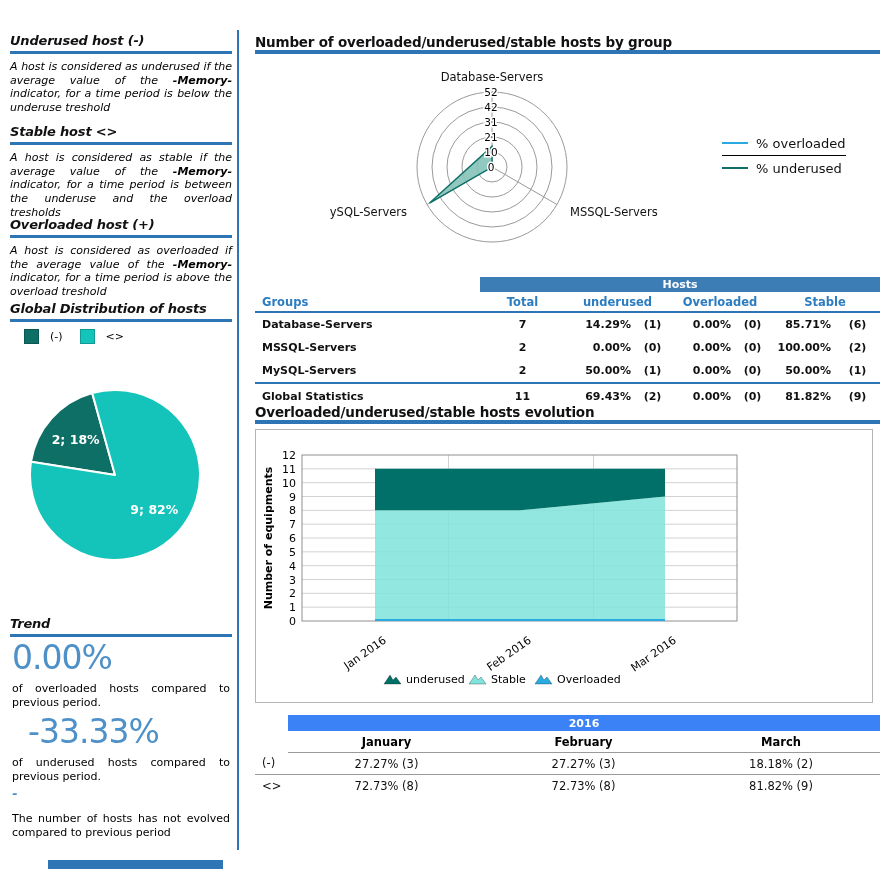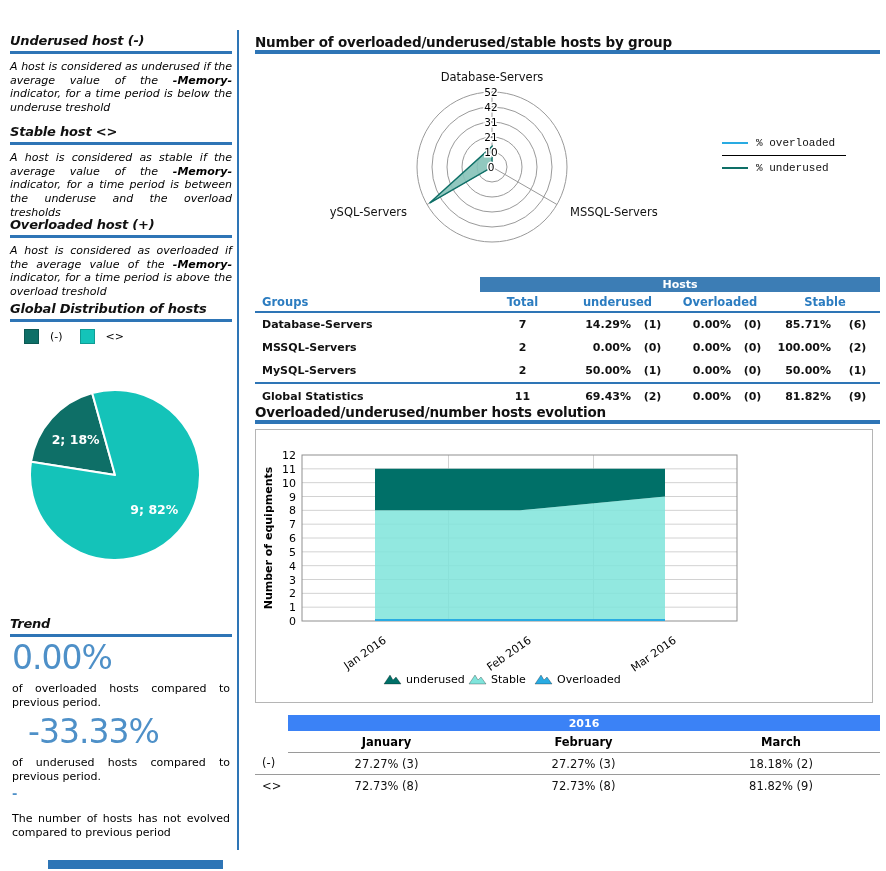--- a/index.html
+++ b/index.html
@@ -25,21 +25,21 @@
   .trend-val{font-size:33px;color:#4e90c8;letter-spacing:-1px;}
   .trend-desc{font-size:11px;line-height:1.24;text-align:justify;}
   .trend-dash{font-size:13px;color:#4e90c8;font-weight:bold;}
   .bottom-bar{position:absolute;left:48px;top:860px;width:175px;height:9px;background:#2e75b6;}
 
   
   .h-main{position:absolute;font-weight:bold;font-size:13.5px;color:#111;letter-spacing:-0.2px;}
   .rule4{position:absolute;height:4px;background:#2e75b6;}
 
   
-  #radar-legend{position:absolute;left:722px;top:131px;width:124px;font-size:11px;color:#111;font-family:Liberation Mono, monospace;}
+  #radar-legend{position:absolute;left:722px;top:131px;width:124px;font-size:13px;color:#111;}
   #radar-legend .row{display:flex;align-items:center;height:24px;}
   #radar-legend .marker{width:26px;height:2px;margin-right:8px;}
   #radar-legend .sep{height:0;border-top:1.5px solid #000;}
 
   
   #hosts-table{position:absolute;left:255px;top:277px;width:625px;border-collapse:collapse;table-layout:fixed;}
   #hosts-table td,#hosts-table th{padding:0;font-size:11px;}
   #hosts-table .band{height:15px;background:#3c7db5;color:#fff;font-weight:bold;text-align:center;font-size:11px;}
   #hosts-table thead th{height:19px;color:#2b7cc0;font-weight:bold;font-size:11.5px;border-bottom:2px solid #2e75b6;vertical-align:middle;}
   #hosts-table thead th.left{text-align:left;padding-left:7px;}
@@ -227,21 +227,21 @@
           <td class="pct">69.43%</td>
           <td class="cnt">(2)</td>
           <td class="pct">0.00%</td>
           <td class="cnt">(0)</td>
           <td class="pct">81.82%</td>
           <td class="cnt">(9)</td>
         </tr>
       </tbody>
   </table>
 
-  <div class="h-main" style="left:255px;top:404px;width:625px">Overloaded/underused/number hosts evolution</div>
+  <div class="h-main" style="left:255px;top:404px;width:625px">Overloaded/underused/stable hosts evolution</div>
   <div class="rule4" style="left:255px;top:420px;width:625px"></div>
 
   <div id="evo-box">
     <svg id="evo-svg" width="616" height="272">
         <line x1="46" y1="177.16666666666666" x2="481" y2="177.16666666666666" stroke="#d2d2d2" stroke-width="1"></line>
         <line x1="46" y1="163.33333333333334" x2="481" y2="163.33333333333334" stroke="#d2d2d2" stroke-width="1"></line>
         <line x1="46" y1="149.5" x2="481" y2="149.5" stroke="#d2d2d2" stroke-width="1"></line>
         <line x1="46" y1="135.66666666666666" x2="481" y2="135.66666666666666" stroke="#d2d2d2" stroke-width="1"></line>
         <line x1="46" y1="121.83333333333333" x2="481" y2="121.83333333333333" stroke="#d2d2d2" stroke-width="1"></line>
         <line x1="46" y1="108" x2="481" y2="108" stroke="#d2d2d2" stroke-width="1"></line>

